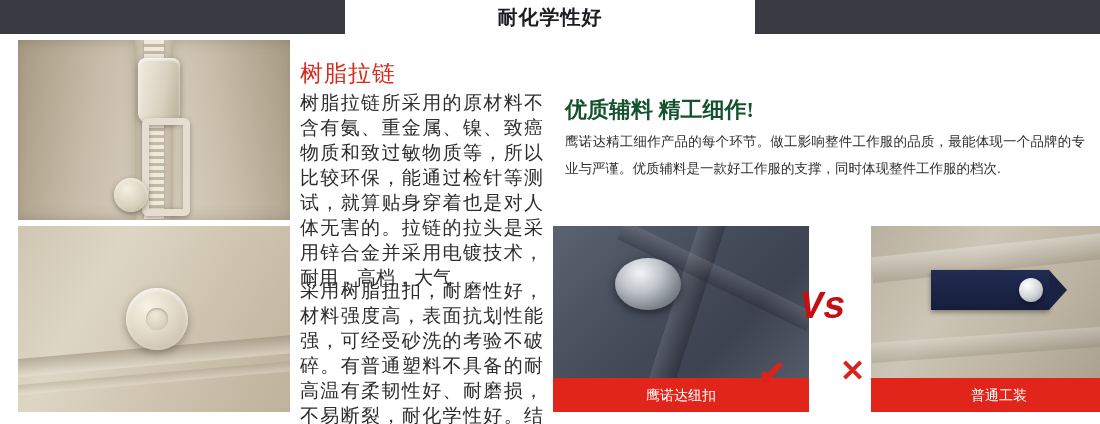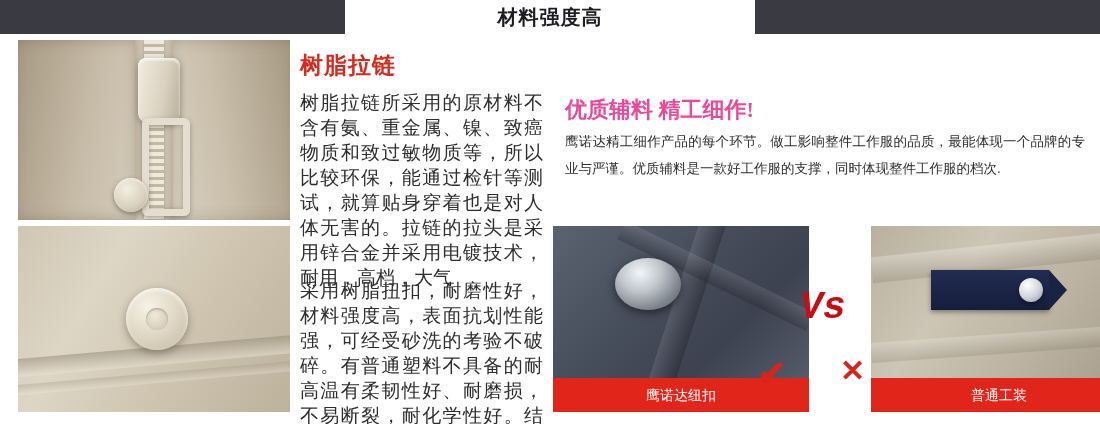--- a/index.html
+++ b/index.html
@@ -168,41 +168,42 @@
     border-radius: 50%;
     background: radial-gradient(circle at 40% 35%, #efe9da, #cdc3ad);
     box-shadow: inset 0 1px 2px rgba(120,110,92,0.55);
   }
 
   
   .block-title {
     position: absolute;
     color: #d52b1e;
     font-size: 23px;
-    font-weight: bold;
+    font-weight: normal;
     letter-spacing: 1px;
+    margin-top: 8px;
   }
   .block-body {
     position: absolute;
     color: #2d2d2d;
     font-size: 19px;
     line-height: 25px;
     text-align: justify;
   }
   .zipper-title { left: 300px; top: 50px; }
   .zipper-body  { left: 300px; top: 90px; width: 243px; }
 
   .snap-title { left: 300px; top: 238px; }
   .snap-body  { left: 300px; top: 278px; width: 243px; }
 
   .promo-title {
     position: absolute;
     left: 565px;
     top: 95px;
-    color: #ec4899;
+    color: #14532d;
     font-size: 22px;
     font-weight: bold;
     font-family: "Liberation Serif", serif;
   }
   .promo-body {
     position: absolute;
     left: 565px;
     top: 128px;
     width: 520px;
     color: #2d2d2d;
@@ -348,21 +349,21 @@
   }
 </style>
 </head>
 <body>
 
 <div class="page">
 
   <div class="header">
     <div class="header-band"></div>
   </div>
-  <div class="header-title">材料强度高</div>
+  <div class="header-title">耐化学性好</div>
 
   <div class="photo zipper-photo">
     <div class="zip-fabric-left"></div>
     <div class="zip-fabric-right"></div>
     <div class="zip-tape"></div>
     <div class="zip-teeth"></div>
     <div class="zip-slider"></div>
     <div class="zip-pull"></div>
     <div class="zip-button"></div>
   </div>

